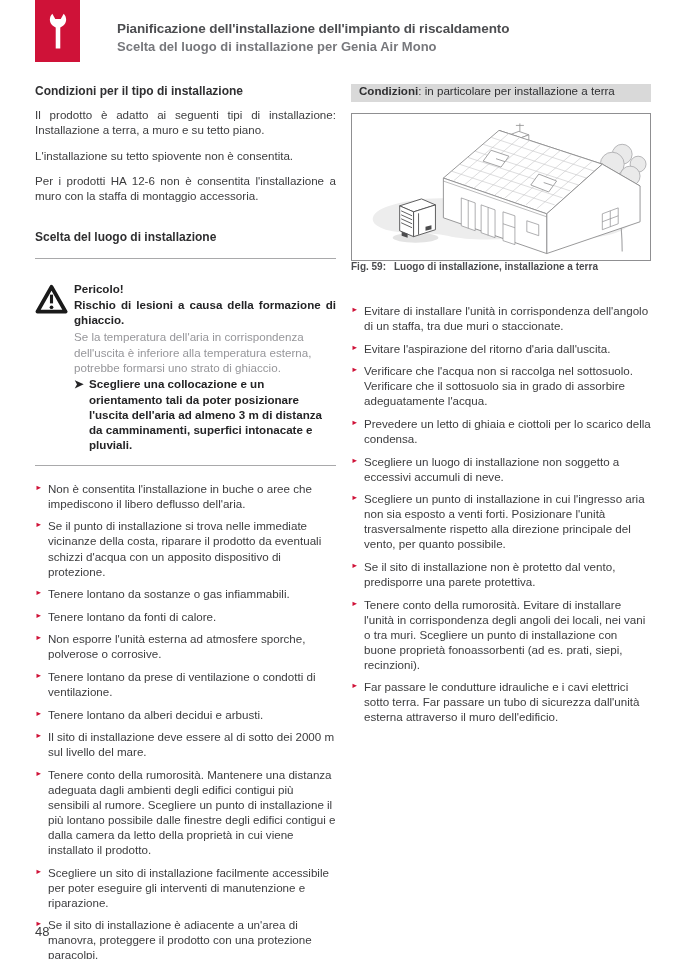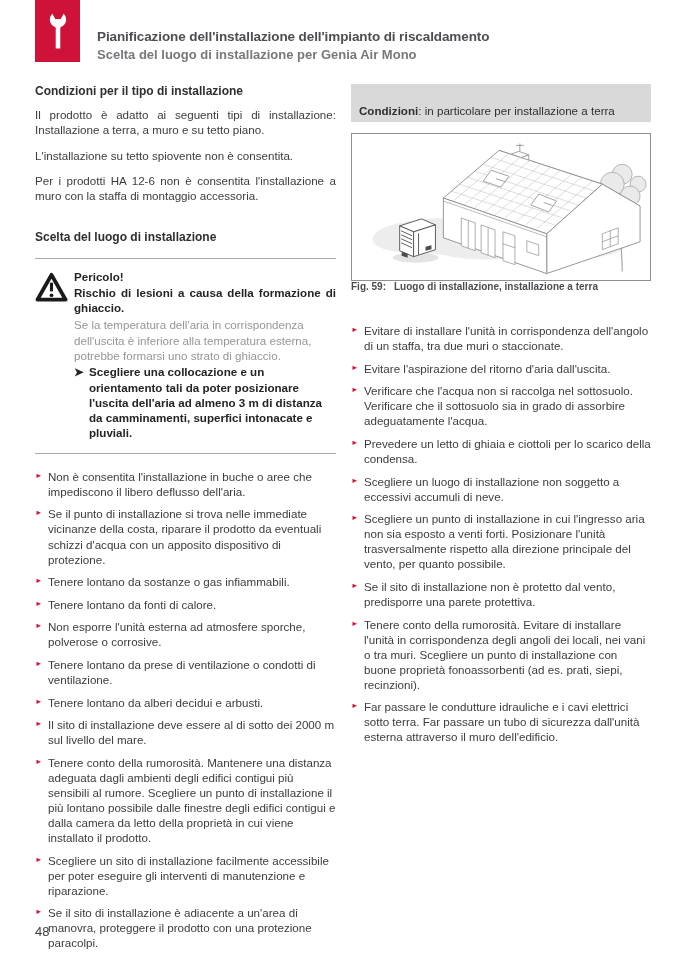--- a/index.html
+++ b/index.html
@@ -11,46 +11,46 @@
     --gray-soft:#96969a;
     --rule:#a9a9ab;
   }
   *{box-sizing:border-box;}
   html,body{margin:0;padding:0;background:#fff;}
   .page{
     position:relative;width:678px;height:959px;background:#ffffff;
     font-family:"Liberation Sans", sans-serif;color:var(--ink);overflow:hidden;
   }
   
-  .hdr{position:absolute;left:35px;top:0;display:flex;align-items:flex-end;}
+  .hdr{position:absolute;left:35px;top:0;display:flex;align-items:flex-start;gap:20px;}
   .hdr-icon{width:45px;height:62px;background:var(--red);display:flex;align-items:center;justify-content:center;flex:none;}
   .hdr-text{margin-left:17px;padding-top:21px;}
   .hdr-title{font-size:13.5px;font-weight:bold;color:var(--gray-head);letter-spacing:-0.1px;}
   .hdr-sub{font-size:13px;font-weight:bold;color:var(--gray-sub);margin-top:3px;}
   
   .col-l{position:absolute;left:35px;top:84px;width:301px;}
   .col-r{position:absolute;left:351px;top:84px;width:300px;}
   .sec{font-size:12px;font-weight:bold;color:#2f2f31;margin:0 0 9px;}
   .sec2{margin-top:27px;margin-bottom:4px;}
   p.body{font-size:11.6px;line-height:1.32;color:var(--ink);text-align:justify;margin:0 0 10px;}
   
-  .warn{border-top:1px solid var(--rule);border-bottom:1px solid var(--rule);margin:14px 0 0;padding:10px 0 12px;display:flex;}
+  .warn{border-top:1px solid var(--rule);border-bottom:1px solid var(--rule);margin:14px 0 0;padding:22px 0 12px;display:flex;}
   .warn-icon{width:39px;flex:none;padding-top:3px;}
   .warn-body{font-size:11.6px;line-height:1.32;flex:1;}
   .warn-title{font-weight:bold;color:var(--ink-dark);}
   .warn-risk{font-weight:bold;color:var(--ink-dark);text-align:justify;}
   .warn-gray{color:var(--gray-soft);margin-top:2px;}
   .warn-act{display:flex;font-weight:bold;color:var(--ink-dark);margin-top:1px;}
   .warn-act .amk{flex:none;width:15px;color:var(--ink-dark);}
   
   ul.blist{list-style:none;margin:15px 0 0;padding:0;}
   ul.blist li{position:relative;padding-left:13px;margin-bottom:7.5px;font-size:11.6px;line-height:1.3;color:var(--ink);}
   ul.blist .mk{position:absolute;left:0;top:2px;font-size:7.5px;color:var(--red);}
   
-  .cond-bar{background:#d9d9d9;font-size:11.6px;color:#2f2f31;padding:20px 8px 5px;}
+  .cond-bar{background:#d9d9d9;font-size:11.6px;color:#2f2f31;padding:0 8px 5px;}
   .cond-bar b{font-weight:bold;}
   .fig-box{margin-top:11px;border:1px solid #8f8f91;height:148px;background:#fff;}
   .fig-box svg{display:block;width:100%;height:100%;}
   .fig-cap{font-size:10px;font-weight:bold;color:#4b4c4f;}
   .fig-cap .cap-label{margin-right:8px;}
   .col-r ul.blist{margin-top:31px;}
   
   .pnum{position:absolute;left:35px;top:924px;font-size:13px;color:var(--ink);}
 </style>
 </head>

